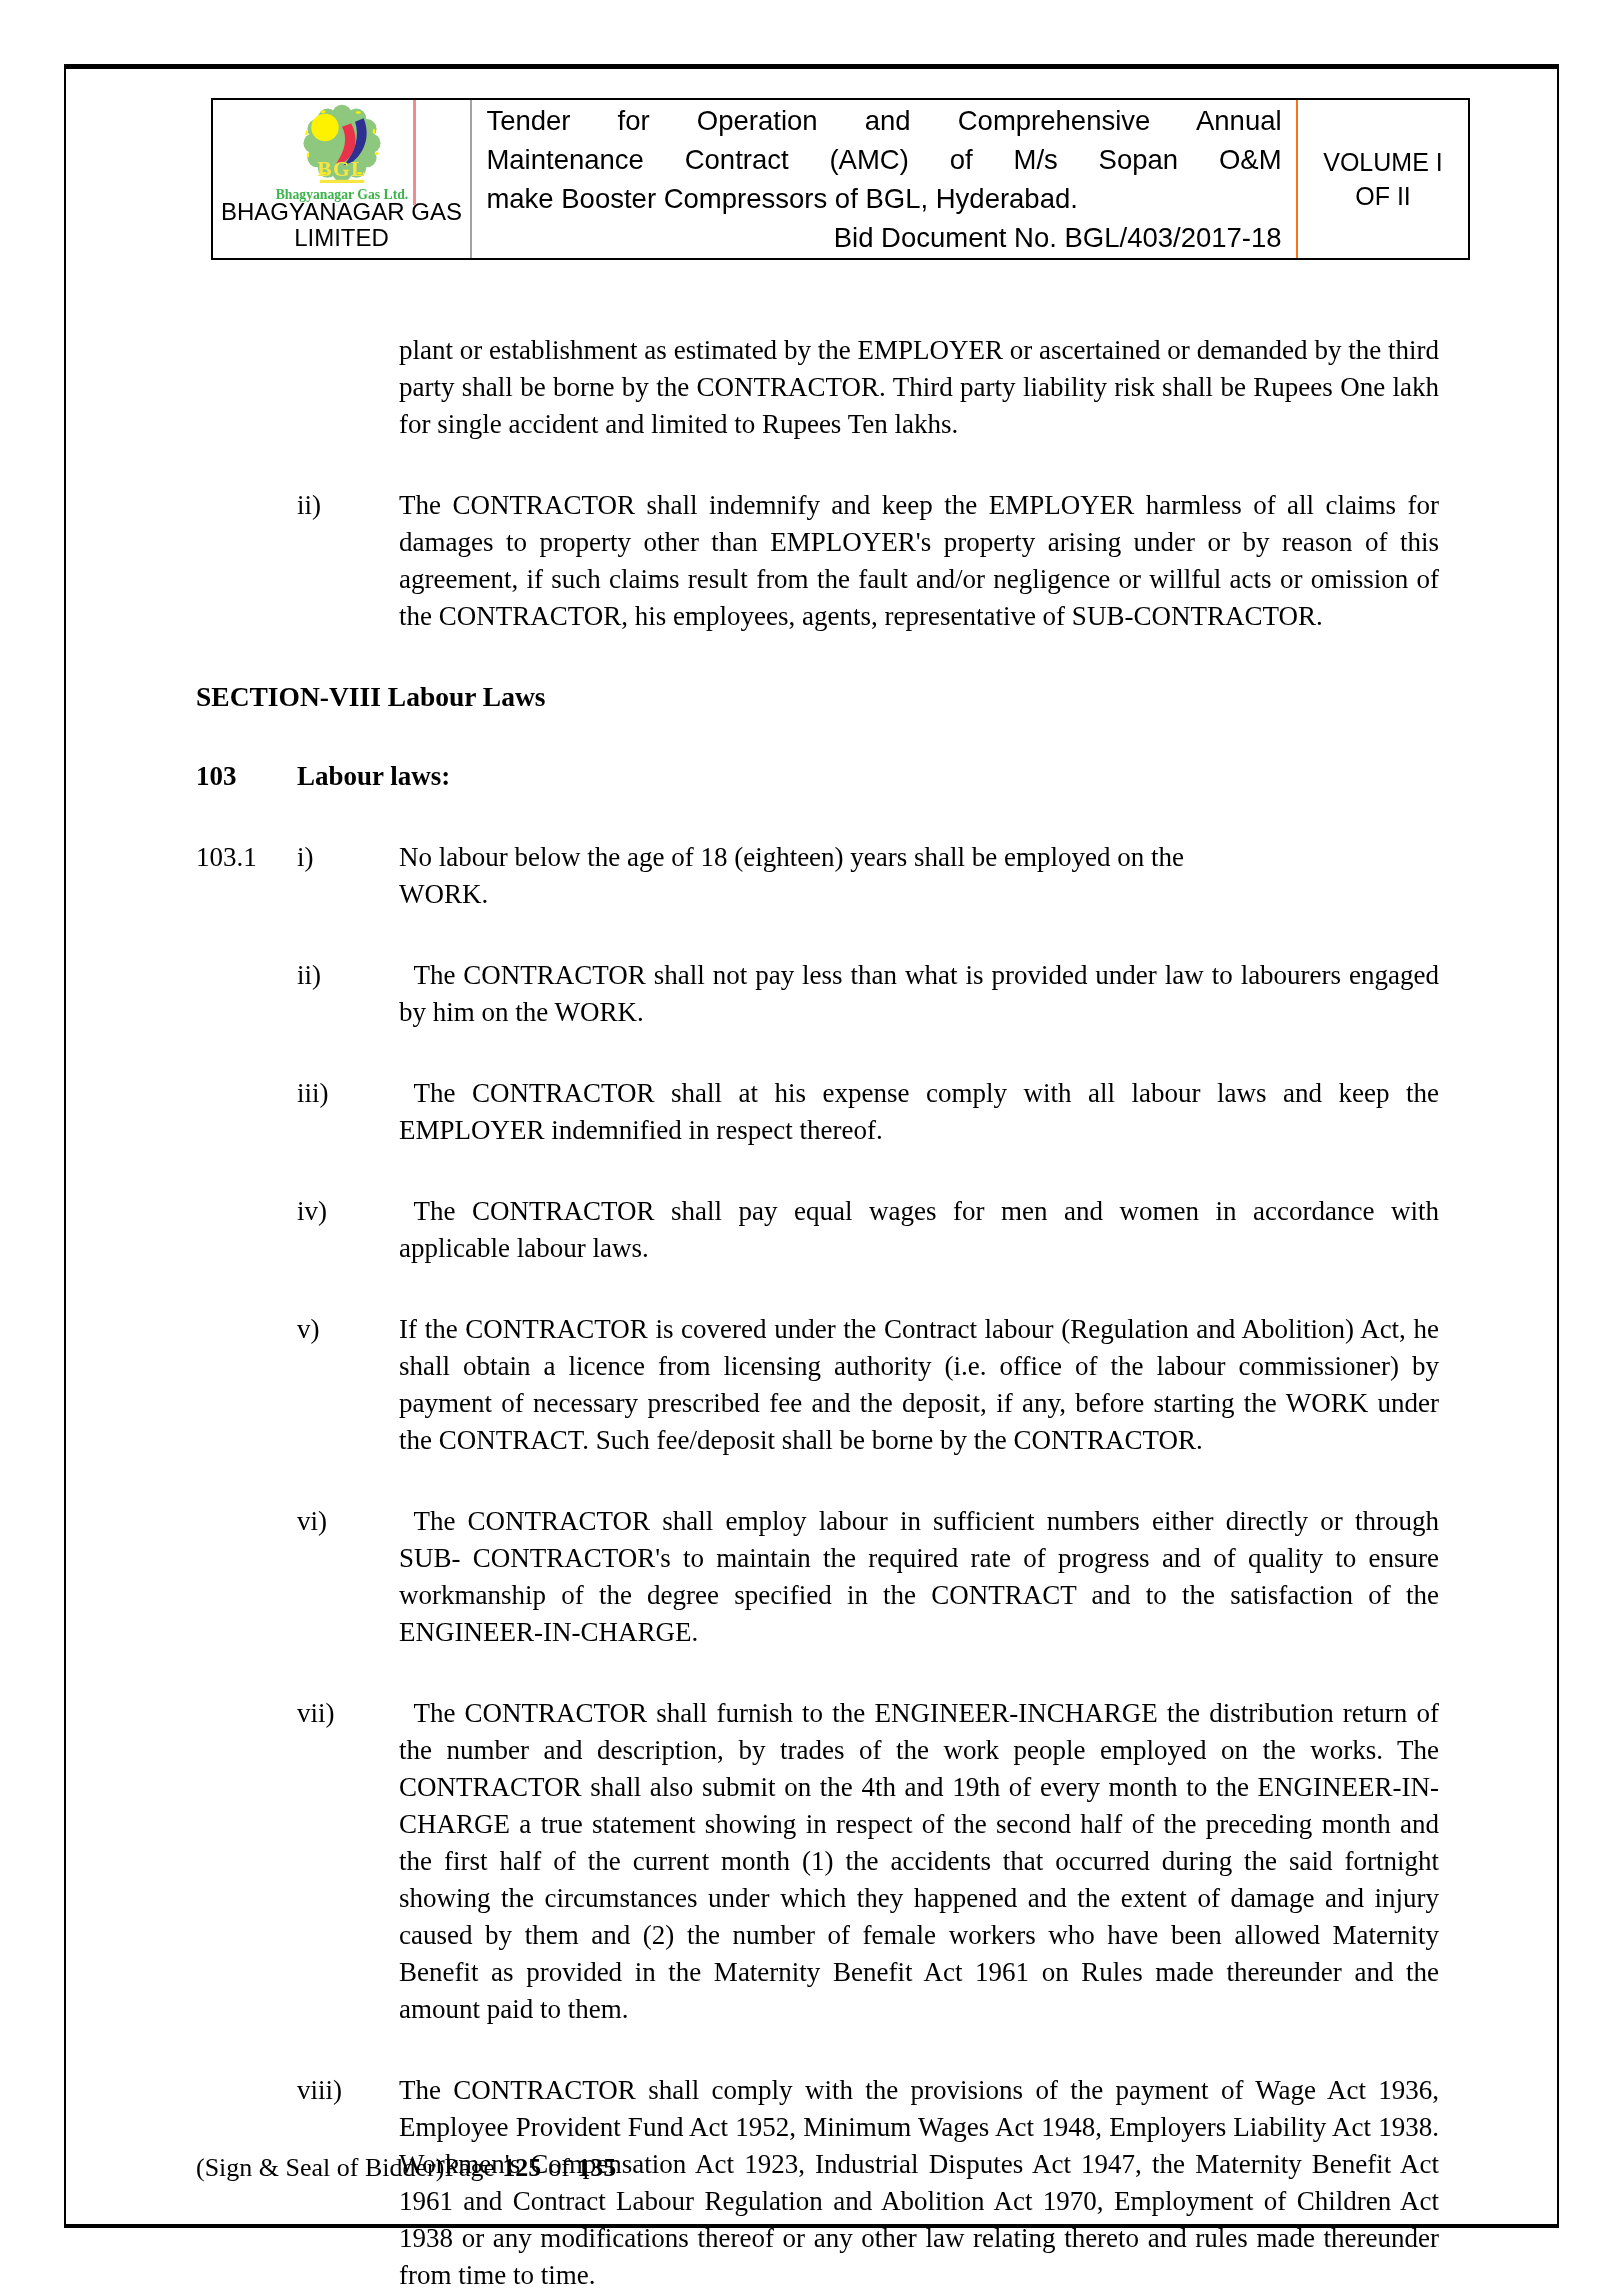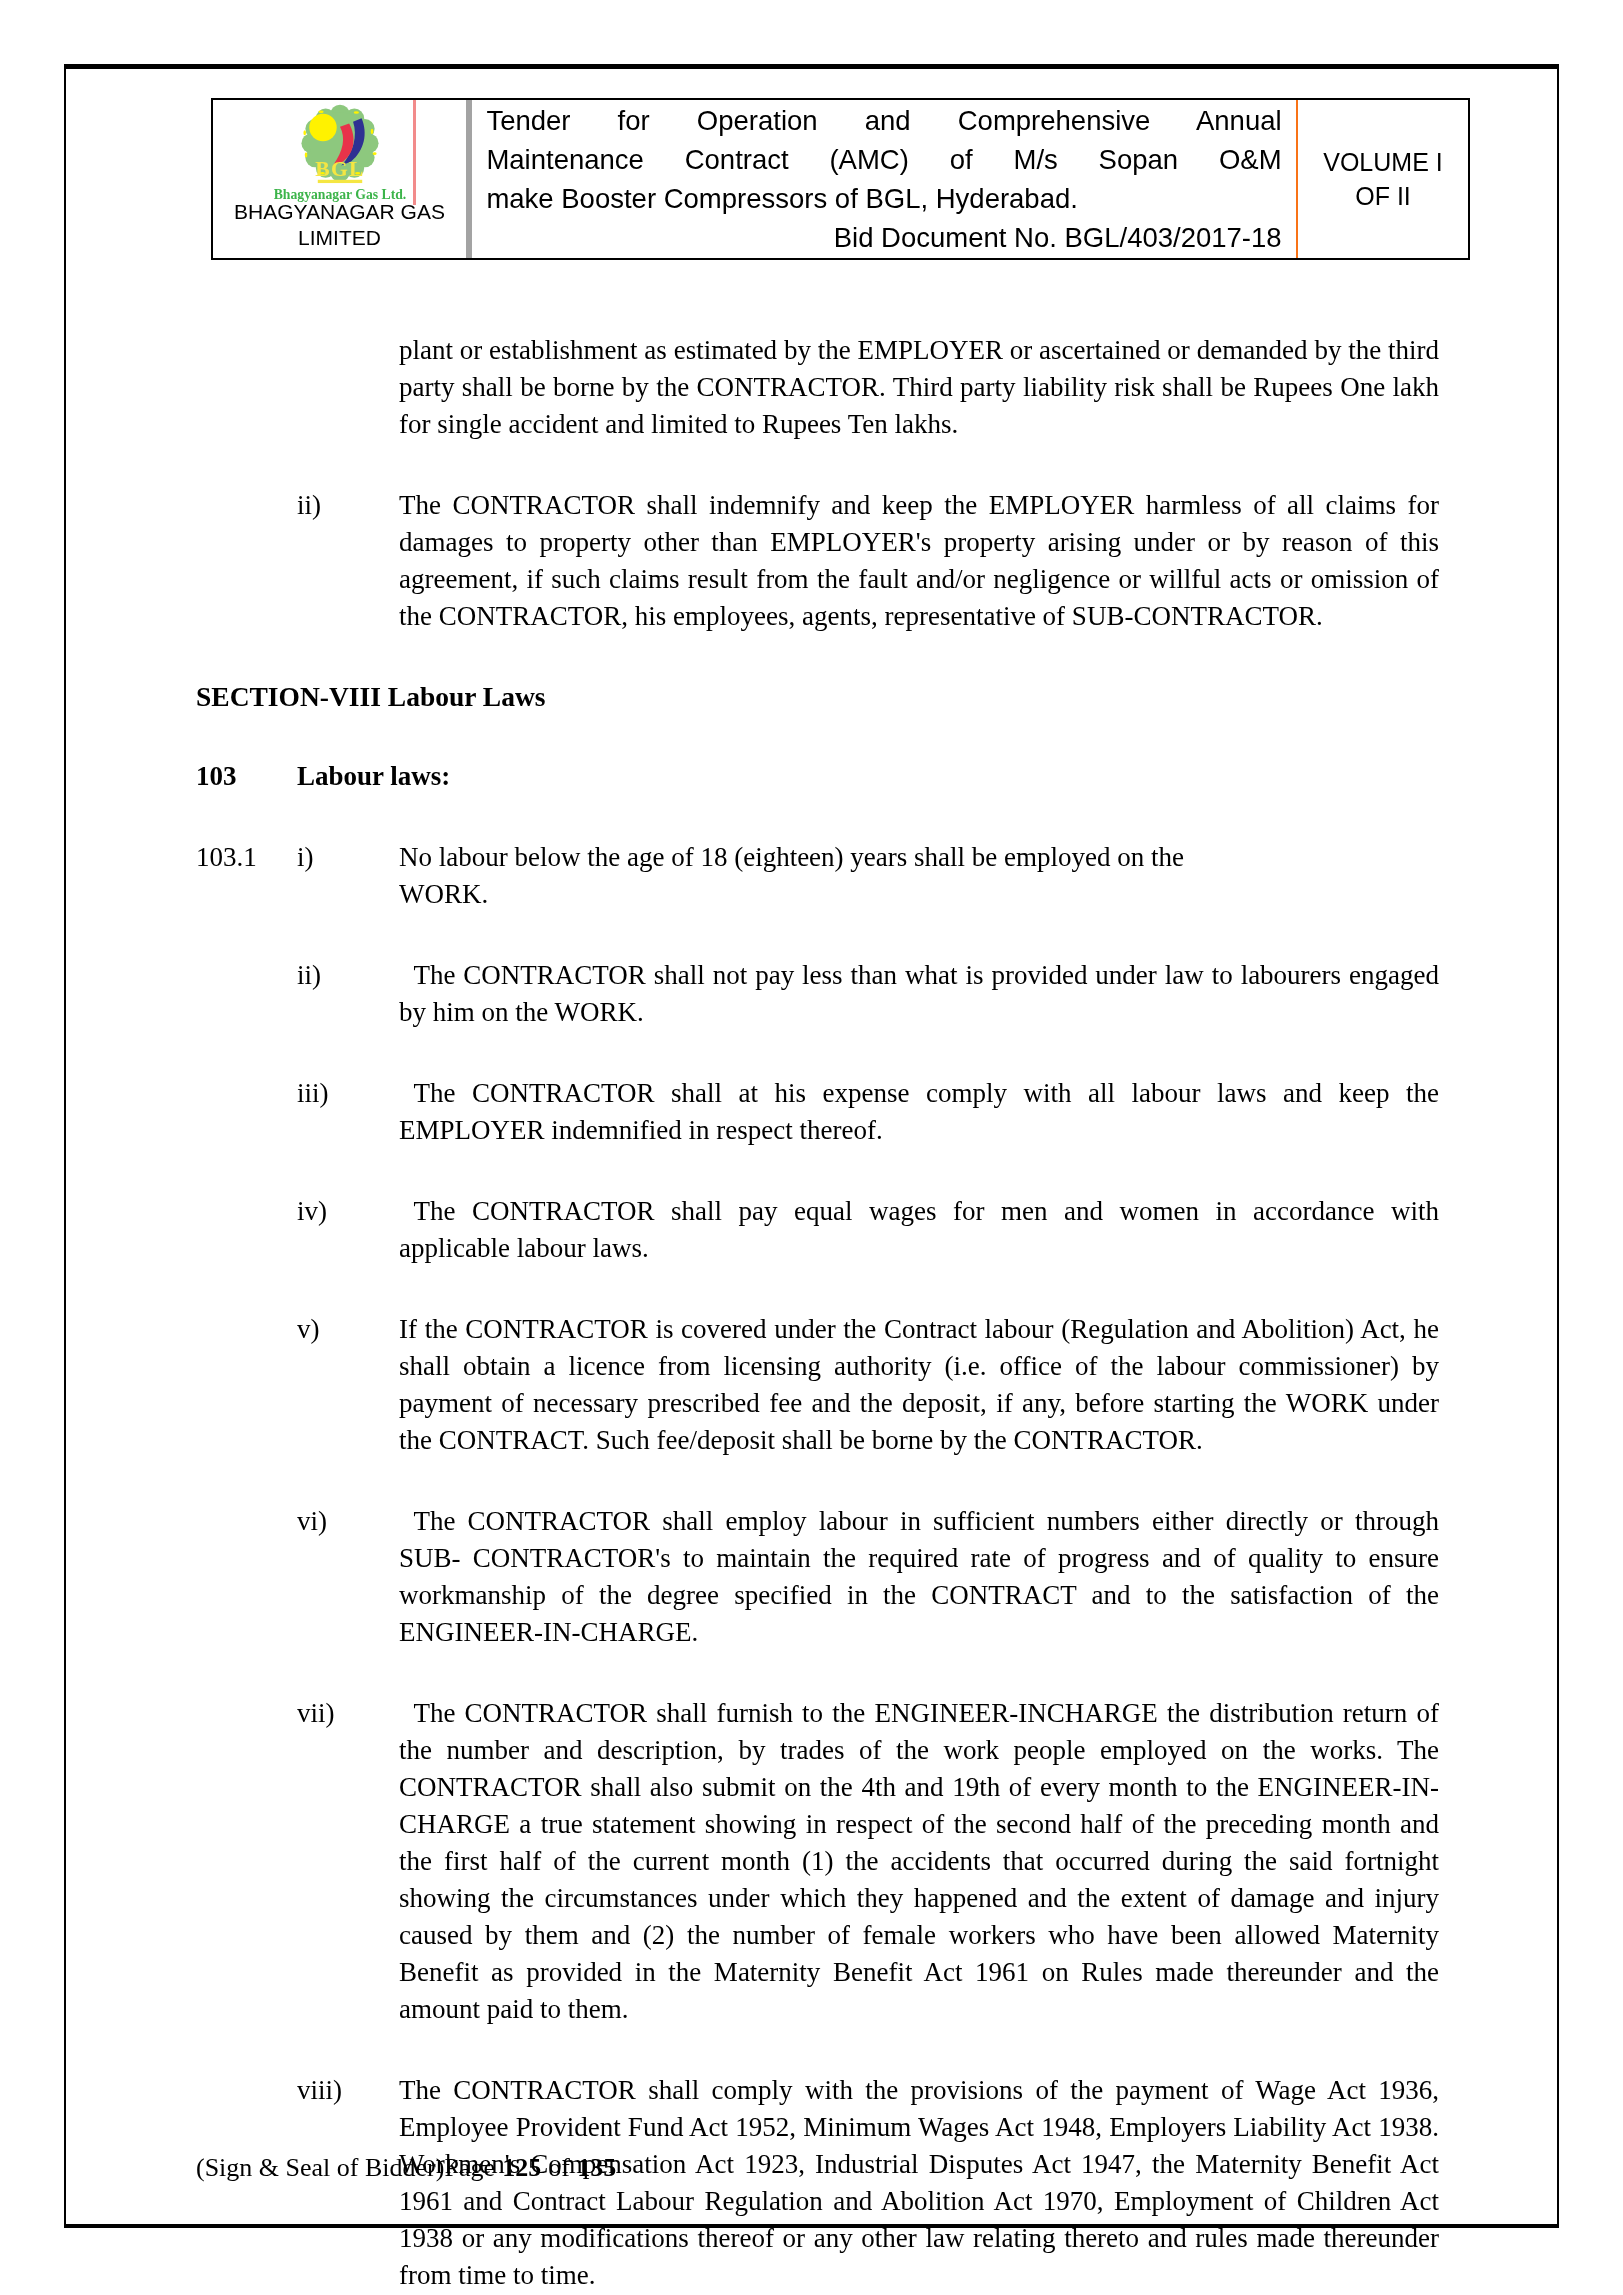--- a/index.html
+++ b/index.html
@@ -19,33 +19,33 @@
   }
   
   .header-table {
     position: absolute; left: 145px; top: 29px;
     width: 1259px; height: 162px;
     border: 2px solid #000;
     display: flex;
   }
   .cell { height: 100%; }
   .cell-logo {
-    width: 259px; border-right: 6px solid #a3a3a3;
+    width: 259px; border-right: 2px solid #a3a3a3;
     position: relative; text-align: center;
     padding-top: 3.9px;
   }
   .red-line {
     position: absolute; left: 200px; top: 0;
     width: 2.6px; height: 105px;
     background: #f28b8b;
   }
   .logo-svg { display: block; margin: 0 auto; }
   .company-name {
     font-family: "Liberation Sans", sans-serif;
-    font-size: 21px; line-height: 26px;
+    font-size: 24px; line-height: 26px;
     color: #000; margin-top: -2.6px;
   }
   .cell-title {
     flex: 1 1 auto; border-right: 2px solid #f97316;
     padding: 0.7px 14.4px 0 14.4px;
     font-family: "Liberation Sans", sans-serif;
     font-size: 27.5px; line-height: 39px;
   }
   .tline { width: 100%; }
   .tline.full { text-align: justify; text-align-last: justify; }

